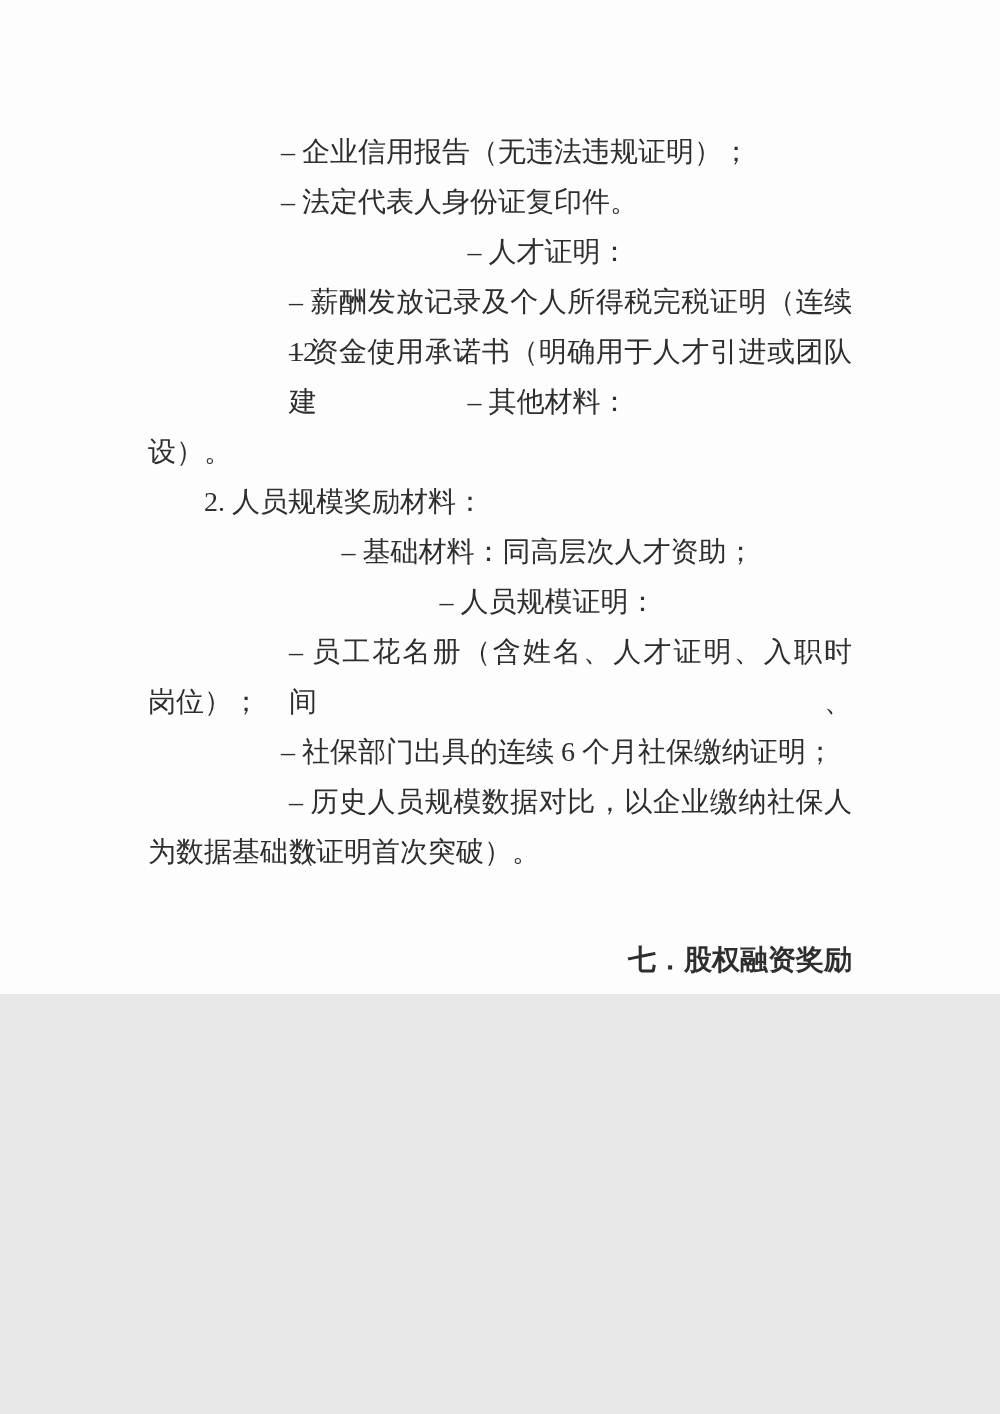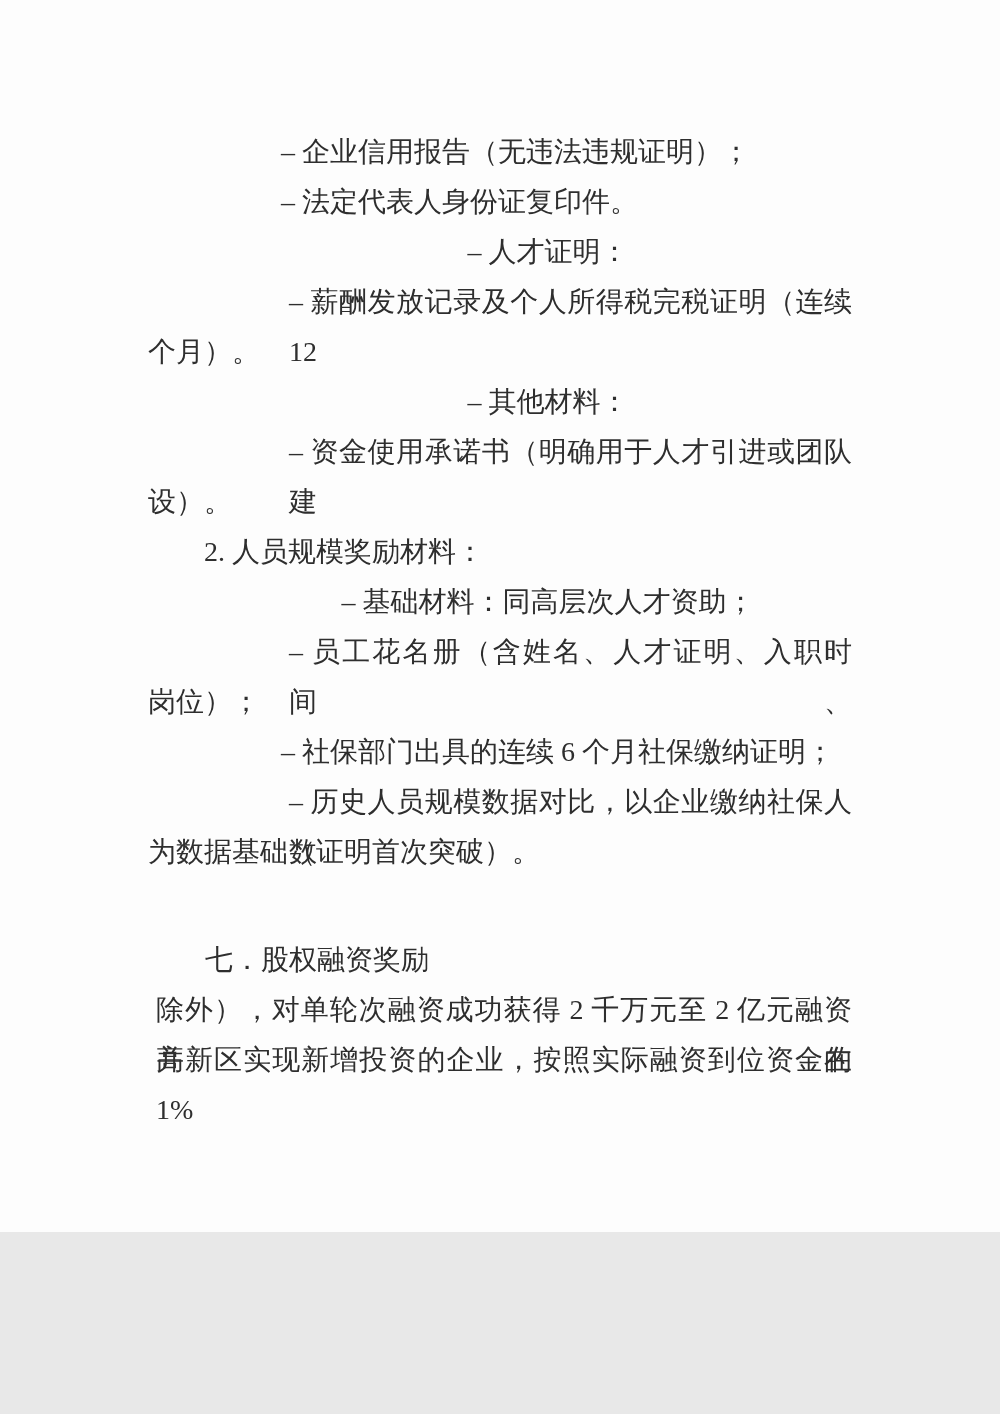--- a/index.html
+++ b/index.html
@@ -1,19 +1,19 @@
 <!DOCTYPE html>
 <html><head>
 <meta charset="utf-8">
 <style>
   html, body { margin: 0; padding: 0; background: #e8e8e8; }
   .page {
     position: relative;
     width: 1000px;
-    height: 1232px;
+    height: 994px;
     margin: 0 auto;
     background: #fdfdfd;
     overflow: hidden;
     font-family: "Liberation Serif", "DejaVu Serif", serif;
     color: #2e2e2e;
   }
   .doc-body {
     position: absolute;
     left: 148px;
     top: 127px;
@@ -23,21 +23,21 @@
   .line {
     height: 50px;
     line-height: 50px;
     white-space: pre;
     overflow: visible;
   }
   
   .line.cont    { padding-left: 0; }
   .line.num     { padding-left: 56px; }
   .line.para    { padding-left: 57px; }
-  .line.heading { padding-left: 57px; font-weight: normal; }
+  .line.heading { padding-left: 57px; font-weight: bold; text-align: right; }
   .line.l1      { padding-left: 96px; text-align: center; }
   .line.l2      { padding-left: 133px; }
   .line.spacer  { height: 58px; }
   
   .line.justify {
     white-space: normal;
     text-align: justify;
     text-align-last: justify;
     text-justify: inter-character;
     margin-left: 8px;
@@ -45,26 +45,26 @@
 </style>
 </head>
 <body>
 
 <div class="page">
   <div class="doc-body" id="doc-body">
       <div class="line l2">– 企业信用报告（无违法违规证明）；</div>
       <div class="line l2">– 法定代表人身份证复印件。</div>
       <div class="line l1">– 人才证明：</div>
       <div class="line l2 justify">– 薪酬发放记录及个人所得税完税证明（连续 12</div>
-      <div class="line cont">个月）。</div>
+      <div class="line l2 justify">– 资金使用承诺书（明确用于人才引进或团队建</div>
       <div class="line l1">– 其他材料：</div>
-      <div class="line l2 justify">– 资金使用承诺书（明确用于人才引进或团队建</div>
       <div class="line cont">设）。</div>
       <div class="line num">2. 人员规模奖励材料：</div>
       <div class="line l1">– 基础材料：同高层次人才资助；</div>
+      <div class="line l1">– 人员规模证明：</div>
       <div class="line l2 justify">– 员工花名册（含姓名、人才证明、入职时间、</div>
       <div class="line cont">岗位）；</div>
       <div class="line l2">– 社保部门出具的连续 6 个月社保缴纳证明；</div>
       <div class="line l2 justify">– 历史人员规模数据对比，以企业缴纳社保人数</div>
       <div class="line cont">为数据基础（证明首次突破）。</div>
       <div class="line spacer"></div>
       <div class="line heading">七．股权融资奖励</div>
       <div class="line cont justify">除外），对单轮次融资成功获得 2 千万元至 2 亿元融资并在</div>
       <div class="line cont justify">高新区实现新增投资的企业，按照实际融资到位资金的 1%</div>
     </div>

